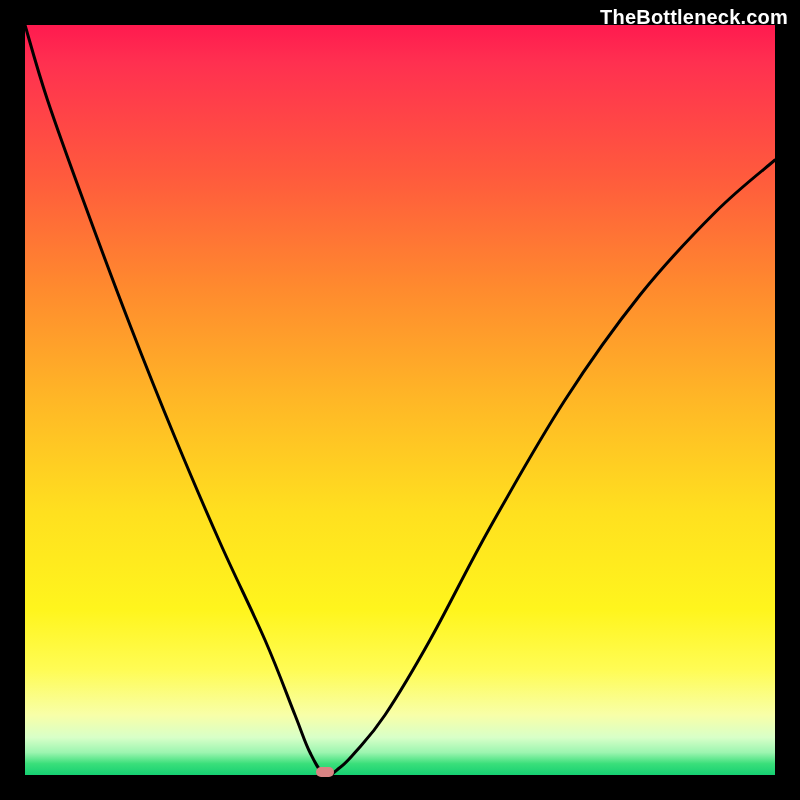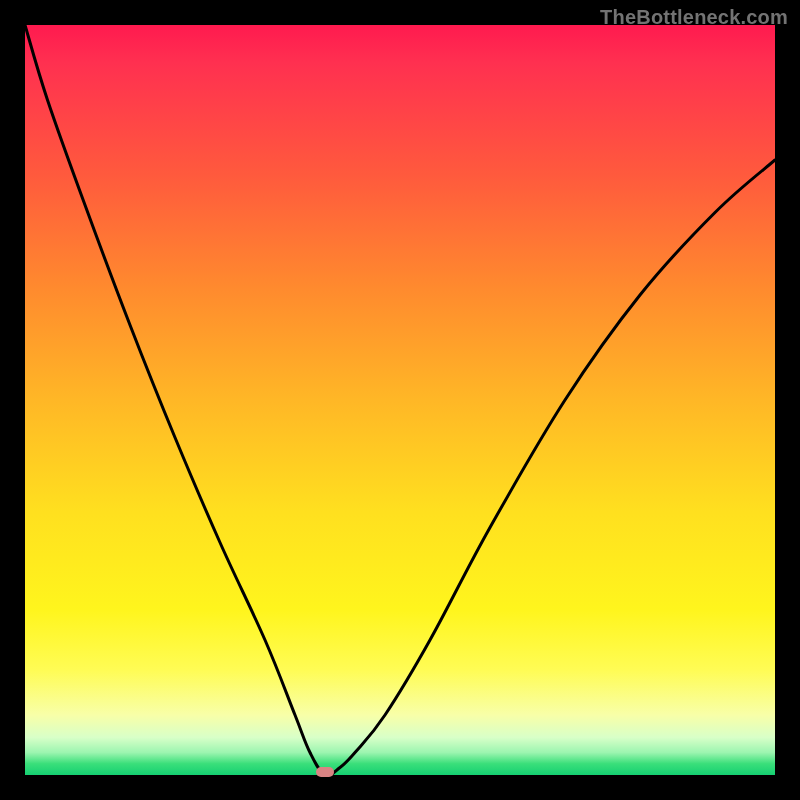--- a/index.html
+++ b/index.html
@@ -37,21 +37,21 @@
       #d8ffc8 95%,
       #9cf5b0 97%,
       #3adf7a 98.5%,
       #15cf72 100%
     );
   }
   .watermark {
     position: absolute;
     top: 6px;
     right: 12px;
-    color: #737373;
+    color: #ffffff;
     font-size: 20px;
     font-weight: 600;
     letter-spacing: 0.2px;
     user-select: none;
   }
   svg.curve {
     position: absolute;
     left: 0;
     top: 0;
     width: 750px;

